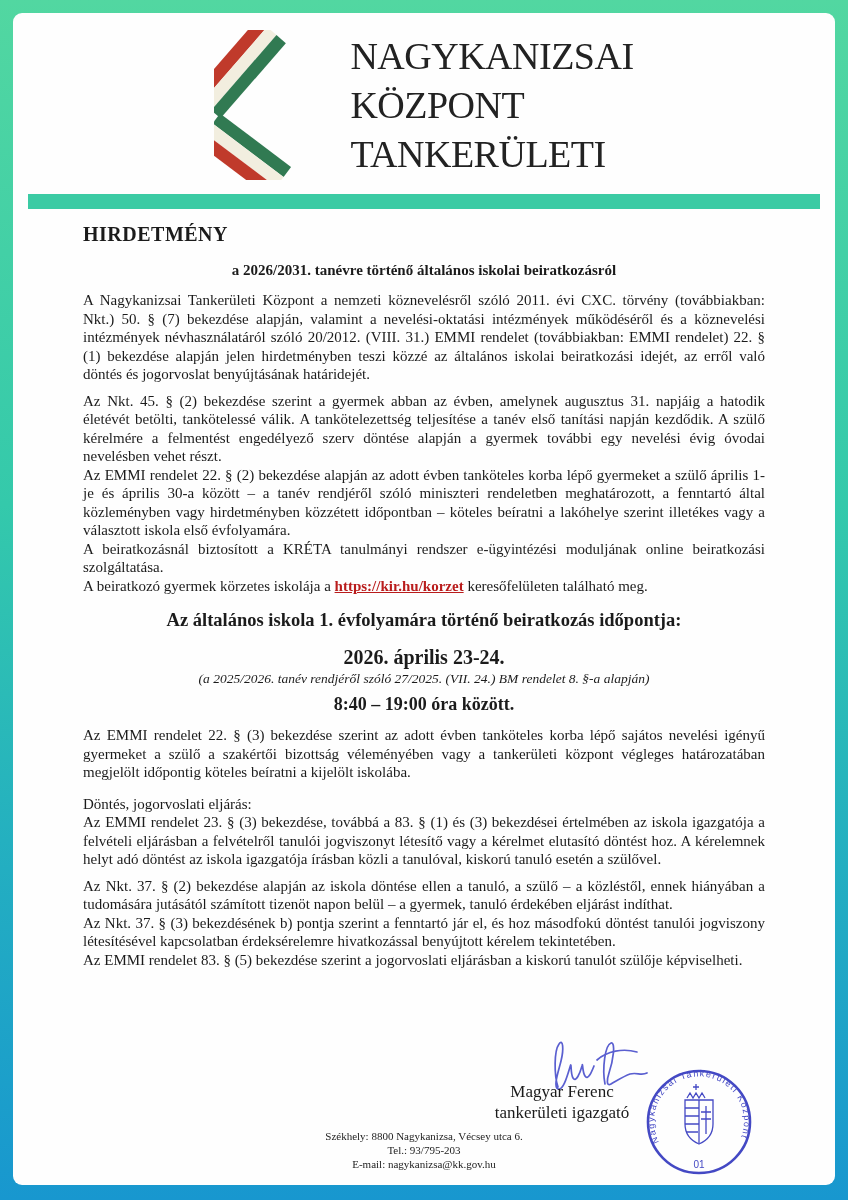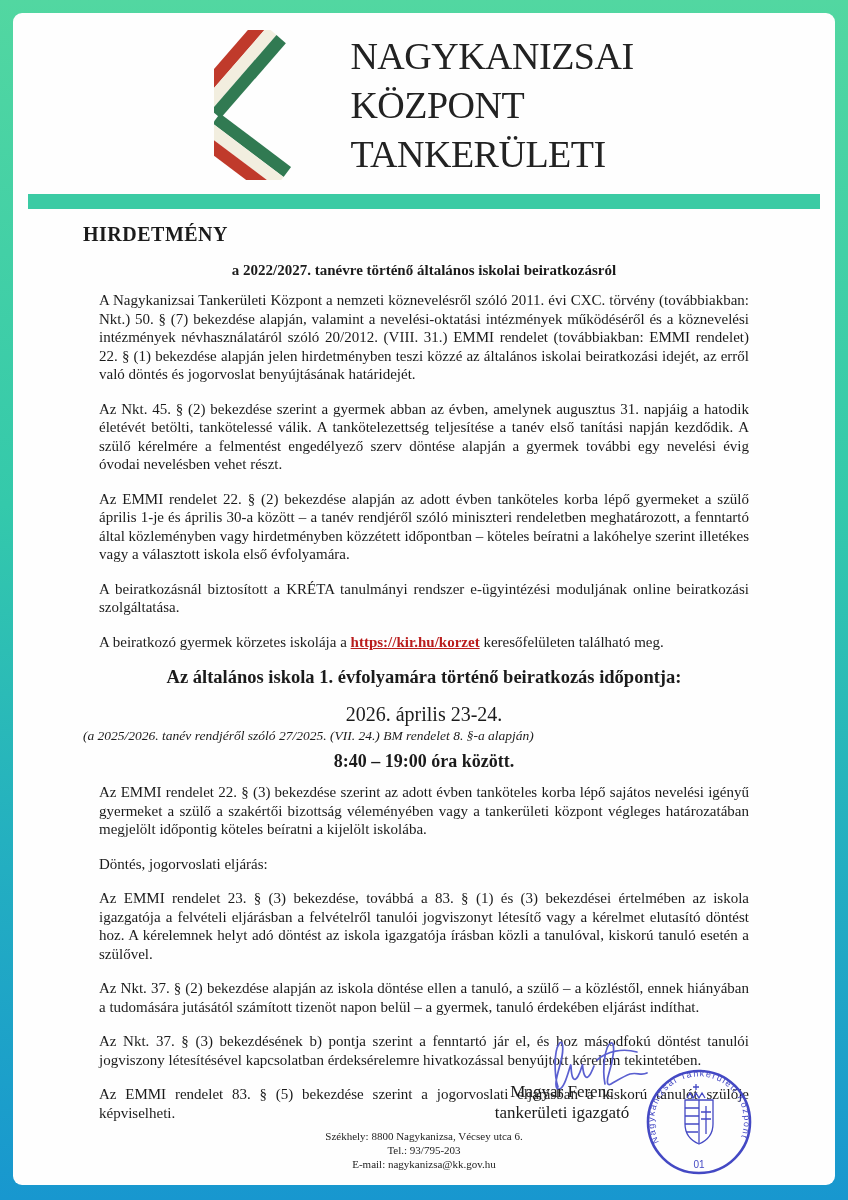--- a/index.html
+++ b/index.html
@@ -9,31 +9,31 @@
     font-family:"Liberation Serif","DejaVu Serif",serif;
   }
   .page{
     position:absolute;left:13px;top:13px;right:13px;bottom:15px;
     background:#fefefe;border-radius:9px;overflow:hidden;color:#1b1b1b;
   }
   .header{height:180px;display:flex;align-items:center;justify-content:center;gap:16px;padding-top:4px;box-sizing:border-box;}
   .logo-text{font-size:38px;line-height:49px;letter-spacing:-0.5px;color:#222;}
   .divider{position:absolute;top:181px;left:15px;right:15px;height:15px;background:#3bcba4;}
   .content{padding:30px 70px 0;box-sizing:border-box;}
-  .content p{margin:16px;}
+  .content p{margin:0;}
   .title{font-size:20px;font-weight:bold;text-align:left;letter-spacing:.5px;margin:0;}
   .subtitle{font-size:15px;font-weight:bold;text-align:center;margin:16px 0 0;}
   .body-p{font-size:15px;line-height:18.5px;text-align:justify;}
   .mt12{margin-top:12px!important;}
   .mt8{margin-top:8px!important;}
   .mt11{margin-top:11px!important;}
   .mt13{margin-top:13px!important;}
   .enroll-heading{font-size:18.5px;font-weight:bold;text-align:center;margin:15px 0 0;}
-  .enroll-date{font-size:20px;font-weight:normal;text-align:center;margin:15px 0 0;}
-  .enroll-legal{font-size:13.5px;font-style:italic;margin:2px 0 0;}
+  .enroll-date{font-size:20px;font-weight:bold;text-align:center;margin:15px 0 0;}
+  .enroll-legal{font-size:13.5px;font-style:italic;text-align:center;margin:2px 0 0;}
   .enroll-time{font-size:18px;font-weight:bold;text-align:center;margin:7px 0 0;}
   .korzet a{color:#b91c1c;font-weight:bold;text-decoration:underline;}
   .sign-date{font-size:15px;margin-top:20px!important;text-align:left;}
   .sig-svg{position:absolute;left:512px;top:1022px;}
   .signer{position:absolute;left:424px;top:1068px;width:250px;text-align:center;font-size:17px;line-height:21px;}
   .stamp{position:absolute;left:630px;top:1053px;}
   .footer{position:absolute;left:0;right:0;top:1116px;text-align:center;font-size:11px;line-height:14px;color:#222;}
 </style>
 </head>
 <body>
@@ -58,21 +58,21 @@
         <div>NAGYKANIZSAI</div>
         <div>KÖZPONT</div>
         <div>TANKERÜLETI</div>
       </div>
     </div>
 
     <div class="divider"></div>
 
     <div class="content">
       <h1 class="title">HIRDETMÉNY</h1>
-      <h2 class="subtitle">a 2022/2027. tanévre történő általános iskolai beiratkozásról</h2>
+      <h2 class="subtitle">a 2026/2031. tanévre történő általános iskolai beiratkozásról</h2>
 
       <p class="body-p mt12">A Nagykanizsai Tankerületi Központ a nemzeti köznevelésről szóló 2011. évi CXC. törvény (továbbiakban: Nkt.) 50. § (7) bekezdése alapján, valamint a nevelési-oktatási intézmények működéséről és a köznevelési intézmények névhasználatáról szóló 20/2012. (VIII. 31.) EMMI rendelet (továbbiakban: EMMI rendelet) 22. § (1) bekezdése alapján jelen hirdetményben teszi közzé az általános iskolai beiratkozási idejét, az erről való döntés és jogorvoslat benyújtásának határidejét.</p>
 
       <p class="body-p mt8">Az Nkt. 45. § (2) bekezdése szerint a gyermek abban az évben, amelynek augusztus 31. napjáig a hatodik életévét betölti, tankötelessé válik. A tankötelezettség teljesítése a tanév első tanítási napján kezdődik. A szülő kérelmére a felmentést engedélyező szerv döntése alapján a gyermek további egy nevelési évig óvodai nevelésben vehet részt.</p>
       <p class="body-p">Az EMMI rendelet 22. § (2) bekezdése alapján az adott évben tanköteles korba lépő gyermeket a szülő április 1-je és április 30-a között – a tanév rendjéről szóló miniszteri rendeletben meghatározott, a fenntartó által közleményben vagy hirdetményben közzétett időpontban – köteles beíratni a lakóhelye szerint illetékes vagy a választott iskola első évfolyamára.</p>
       <p class="body-p">A beiratkozásnál biztosított a KRÉTA tanulmányi rendszer e-ügyintézési moduljának online beiratkozási szolgáltatása.</p>
       <p class="body-p korzet"><span>A beiratkozó gyermek körzetes iskolája a </span><a href="#">https://kir.hu/korzet</a><span> keresőfelületen található meg.</span></p>
 
       <h3 class="enroll-heading">Az általános iskola 1. évfolyamára történő beiratkozás időpontja:</h3>
       <div class="enroll-date">2026. április 23-24.</div>

